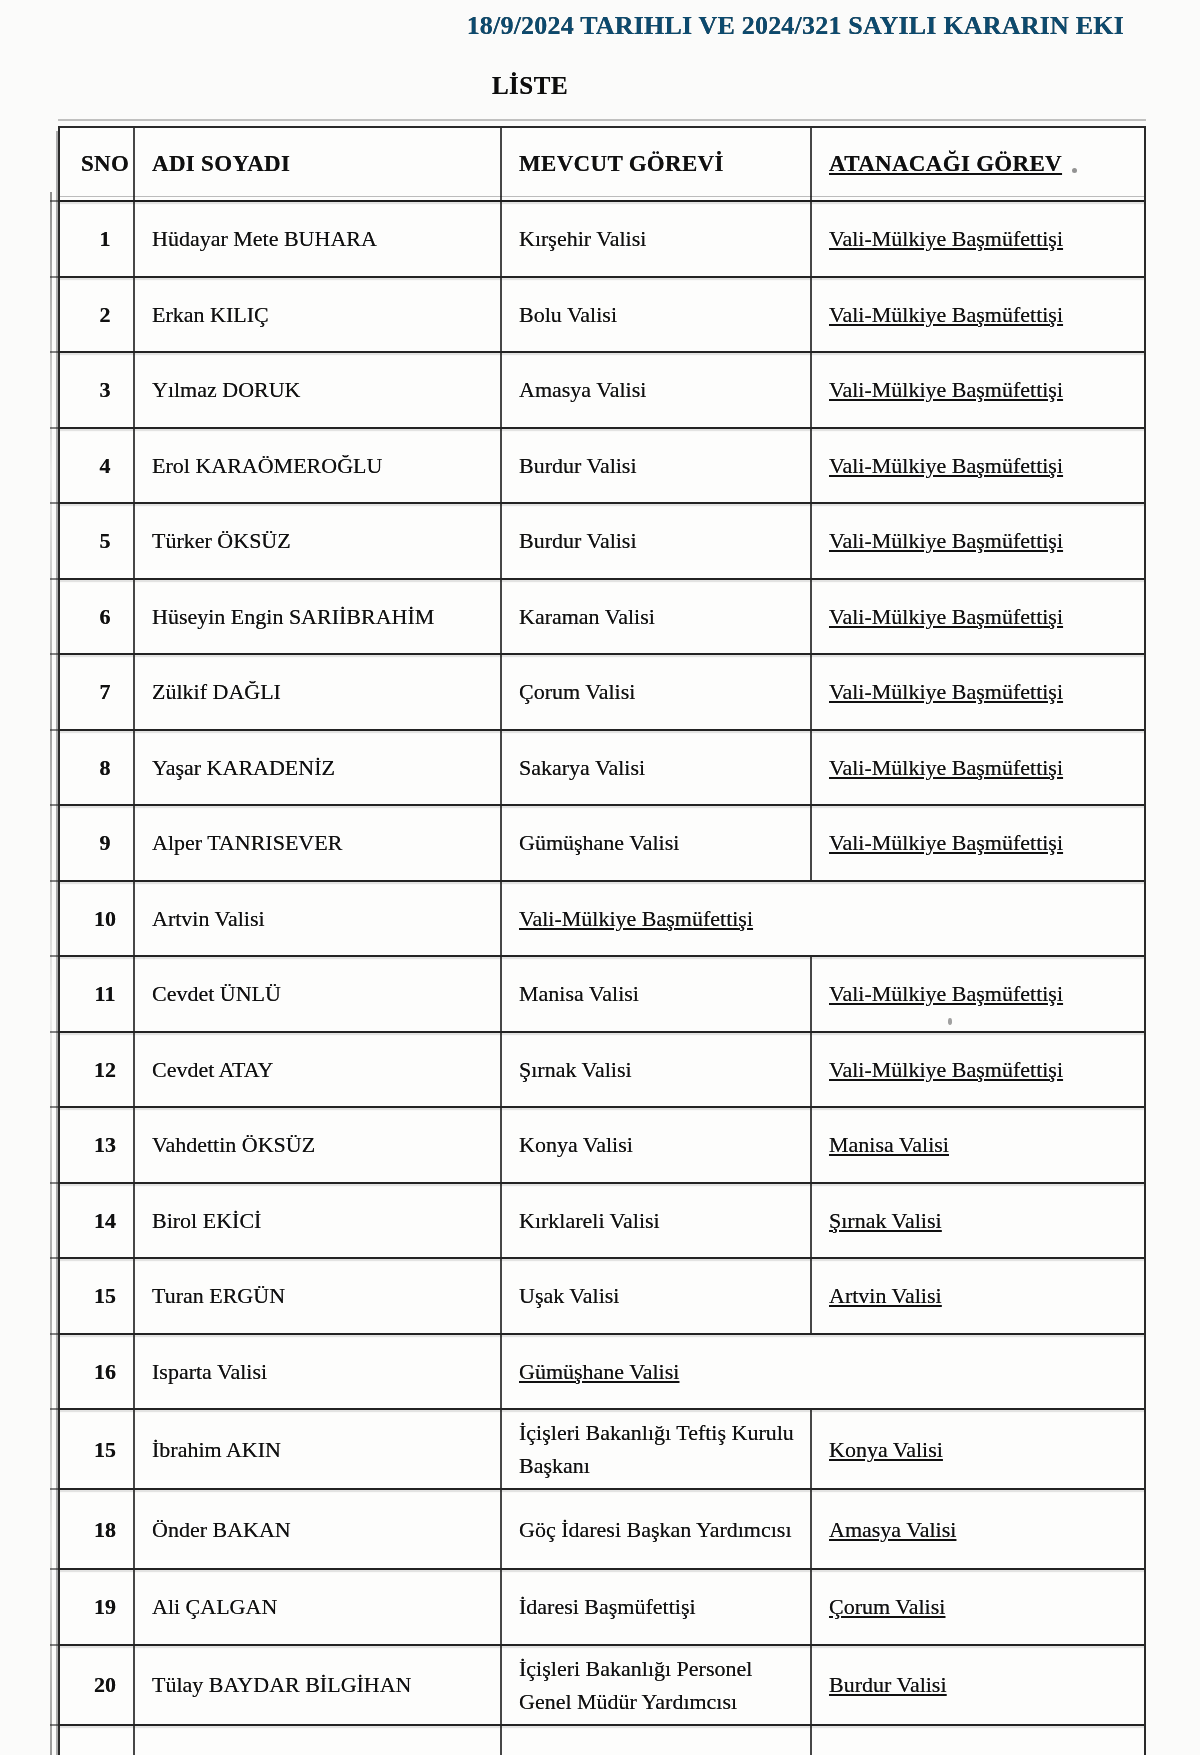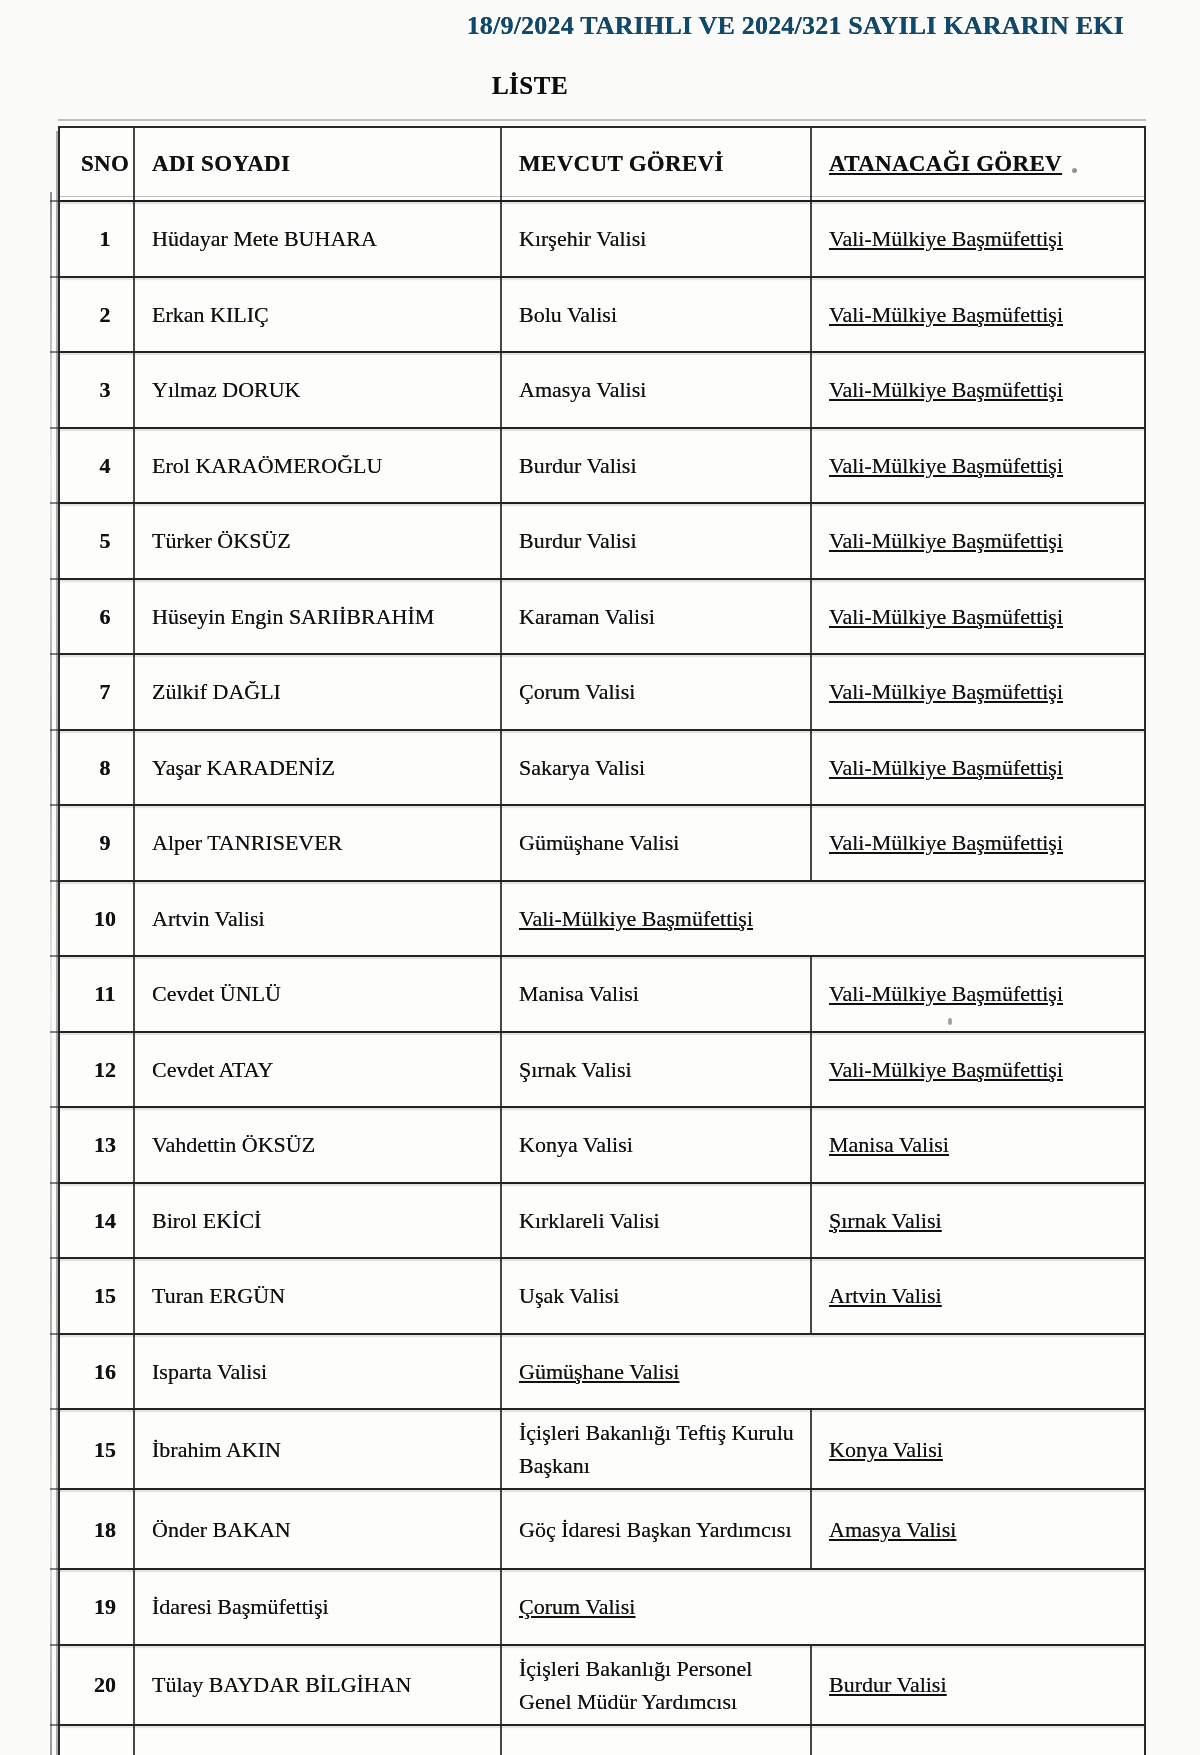--- a/index.html
+++ b/index.html
@@ -282,20 +282,21 @@
         <div class="cell">Konya Valisi</div>
       </div>
       <div class="row">
         <div class="cell sno">18</div>
         <div class="cell">Önder BAKAN</div>
         <div class="cell">Göç İdaresi Başkan Yardımcısı</div>
         <div class="cell">Amasya Valisi</div>
       </div>
       <div class="row">
         <div class="cell sno">19</div>
+        <div class="cell">Ali ÇALGAN</div>
         <div class="cell">İdaresi Başmüfettişi</div>
         <div class="cell">Çorum Valisi</div>
       </div>
       <div class="row">
         <div class="cell sno">20</div>
         <div class="cell">Tülay BAYDAR BİLGİHAN</div>
         <div class="cell">İçişleri Bakanlığı Personel Genel Müdür Yardımcısı</div>
         <div class="cell">Burdur Valisi</div>
       </div>
       <div class="row">

